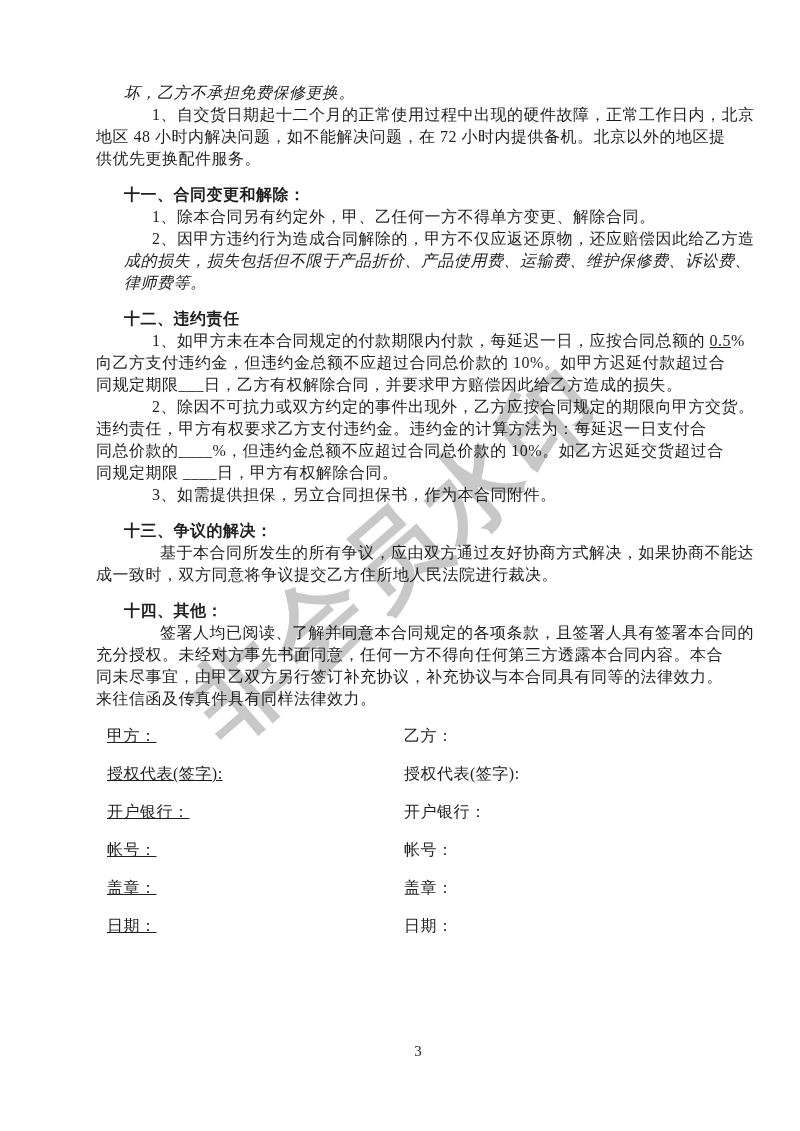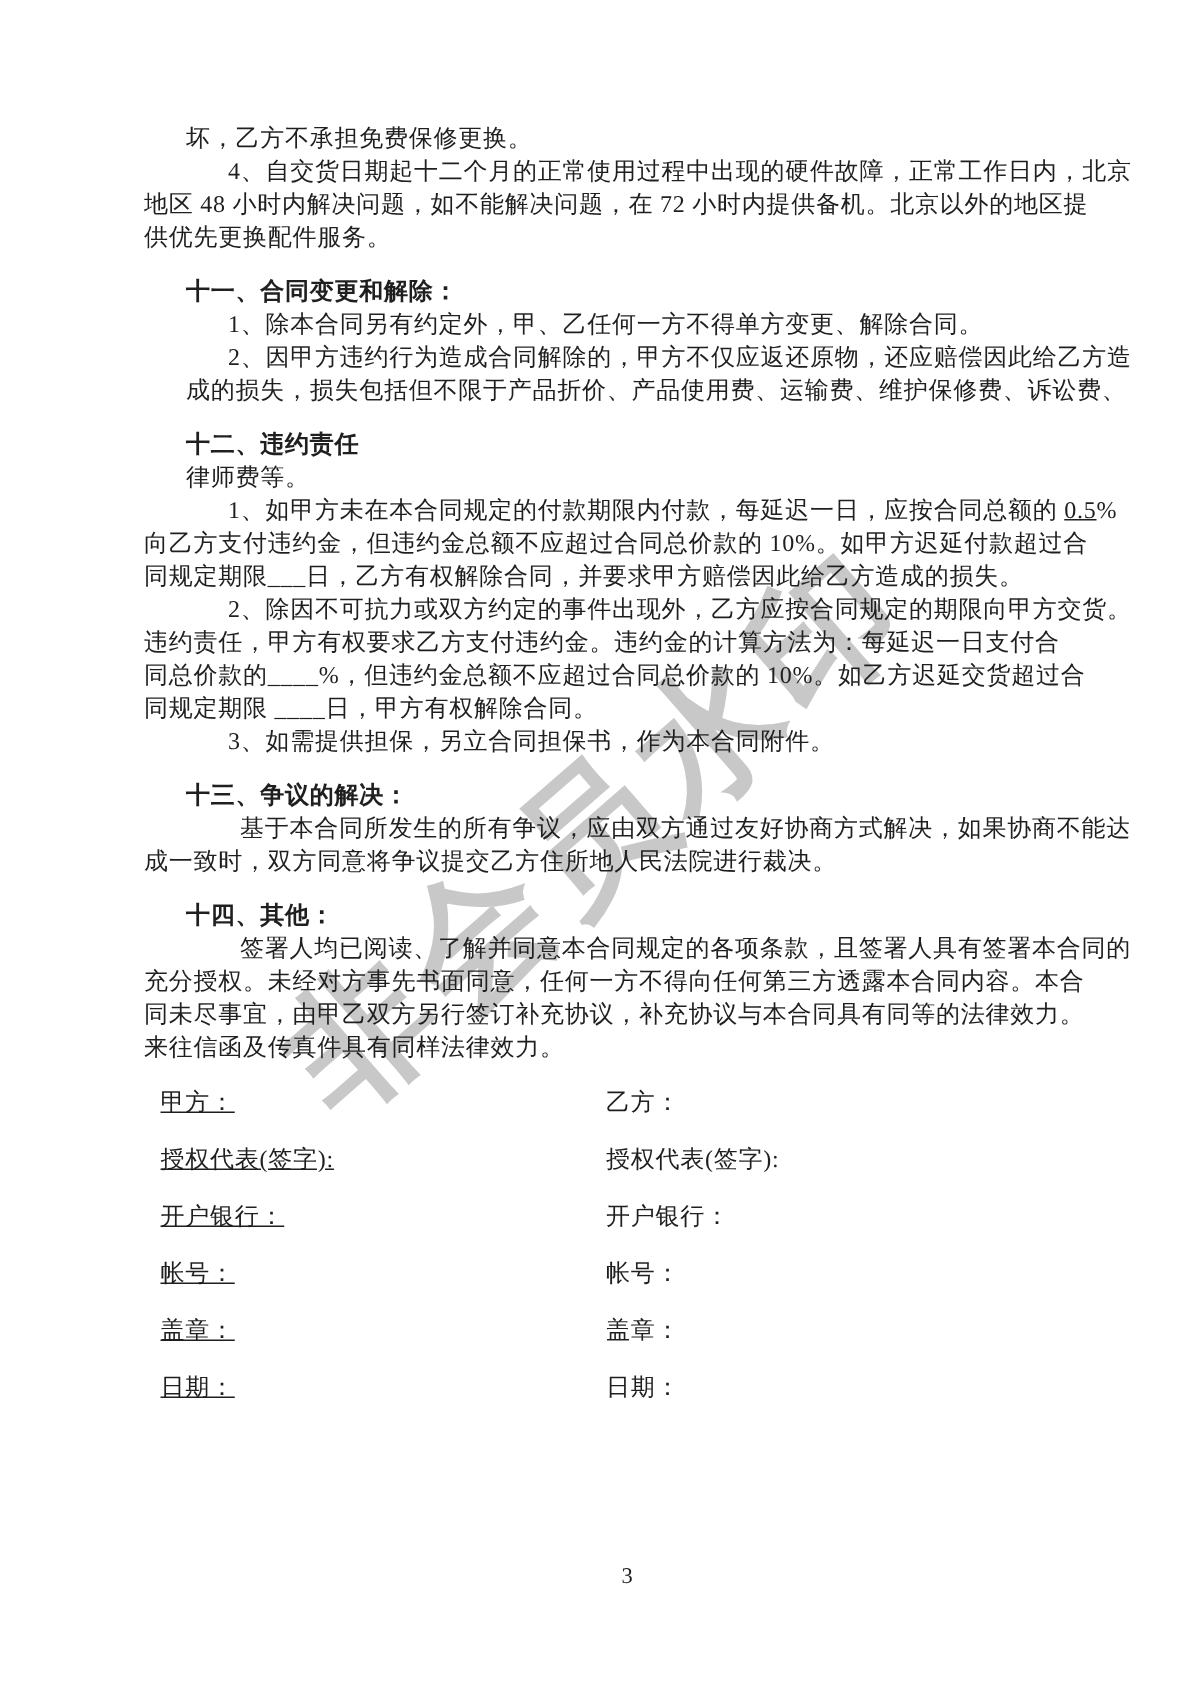--- a/index.html
+++ b/index.html
@@ -19,21 +19,21 @@
     z-index:1;
     padding:82px 60px 0 96px;
   }
   .line{
     font-size:16px;
     line-height:22px;
     height:22px;
     white-space:nowrap;
     letter-spacing:0.5px;
   }
-  .m   {margin-left:28px;}
+  .m   {margin-left:28px;font-style:italic;}
   .ind {margin-left:56px;}
   .ind2{margin-left:64px;}
   .out {margin-left:0;}
   .h   {margin-left:28px;font-weight:bold;}
   .gap {margin-top:14px;font-family:Liberation Serif, serif;}
   .gap2{margin-top:8px;}
   .u   {text-decoration:underline;}
   .sigblock{margin-top:15px;}
   .sigrow{
     position:relative;
@@ -70,31 +70,31 @@
 </head>
 <body>
 
 <div class="page">
 
   <div class="watermark">非会员水印</div>
 
   <div class="content">
 
     <div class="line m">坏，乙方不承担免费保修更换。</div>
-    <div class="line ind">4、自交货日期起十二个月的正常使用过程中出现的硬件故障，正常工作日内，北京</div>
+    <div class="line ind">1、自交货日期起十二个月的正常使用过程中出现的硬件故障，正常工作日内，北京</div>
     <div class="line out">地区 48 小时内解决问题，如不能解决问题，在 72 小时内提供备机。北京以外的地区提</div>
     <div class="line out">供优先更换配件服务。</div>
 
     <div class="line h gap">十一、合同变更和解除：</div>
     <div class="line ind">1、除本合同另有约定外，甲、乙任何一方不得单方变更、解除合同。</div>
     <div class="line ind">2、因甲方违约行为造成合同解除的，甲方不仅应返还原物，还应赔偿因此给乙方造</div>
     <div class="line m">成的损失，损失包括但不限于产品折价、产品使用费、运输费、维护保修费、诉讼费、</div>
+    <div class="line m">律师费等。</div>
+
     <div class="line h gap">十二、违约责任</div>
-
-    <div class="line m">律师费等。</div>
     <div class="line ind">
       <span>1、如甲方未在本合同规定的付款期限内付款，每延迟一日，应按合同总额的 </span><span class="u">0.5</span><span>%</span>
     </div>
     <div class="line out">向乙方支付违约金，但违约金总额不应超过合同总价款的 10%。如甲方迟延付款超过合</div>
     <div class="line out">同规定期限___日，乙方有权解除合同，并要求甲方赔偿因此给乙方造成的损失。</div>
     <div class="line ind">2、除因不可抗力或双方约定的事件出现外，乙方应按合同规定的期限向甲方交货。</div>
     <div class="line out">违约责任，甲方有权要求乙方支付违约金。违约金的计算方法为：每延迟一日支付合</div>
     <div class="line out">同总价款的____%，但违约金总额不应超过合同总价款的 10%。如乙方迟延交货超过合</div>
     <div class="line out">同规定期限 ____日，甲方有权解除合同。</div>
     <div class="line ind">3、如需提供担保，另立合同担保书，作为本合同附件。</div>

